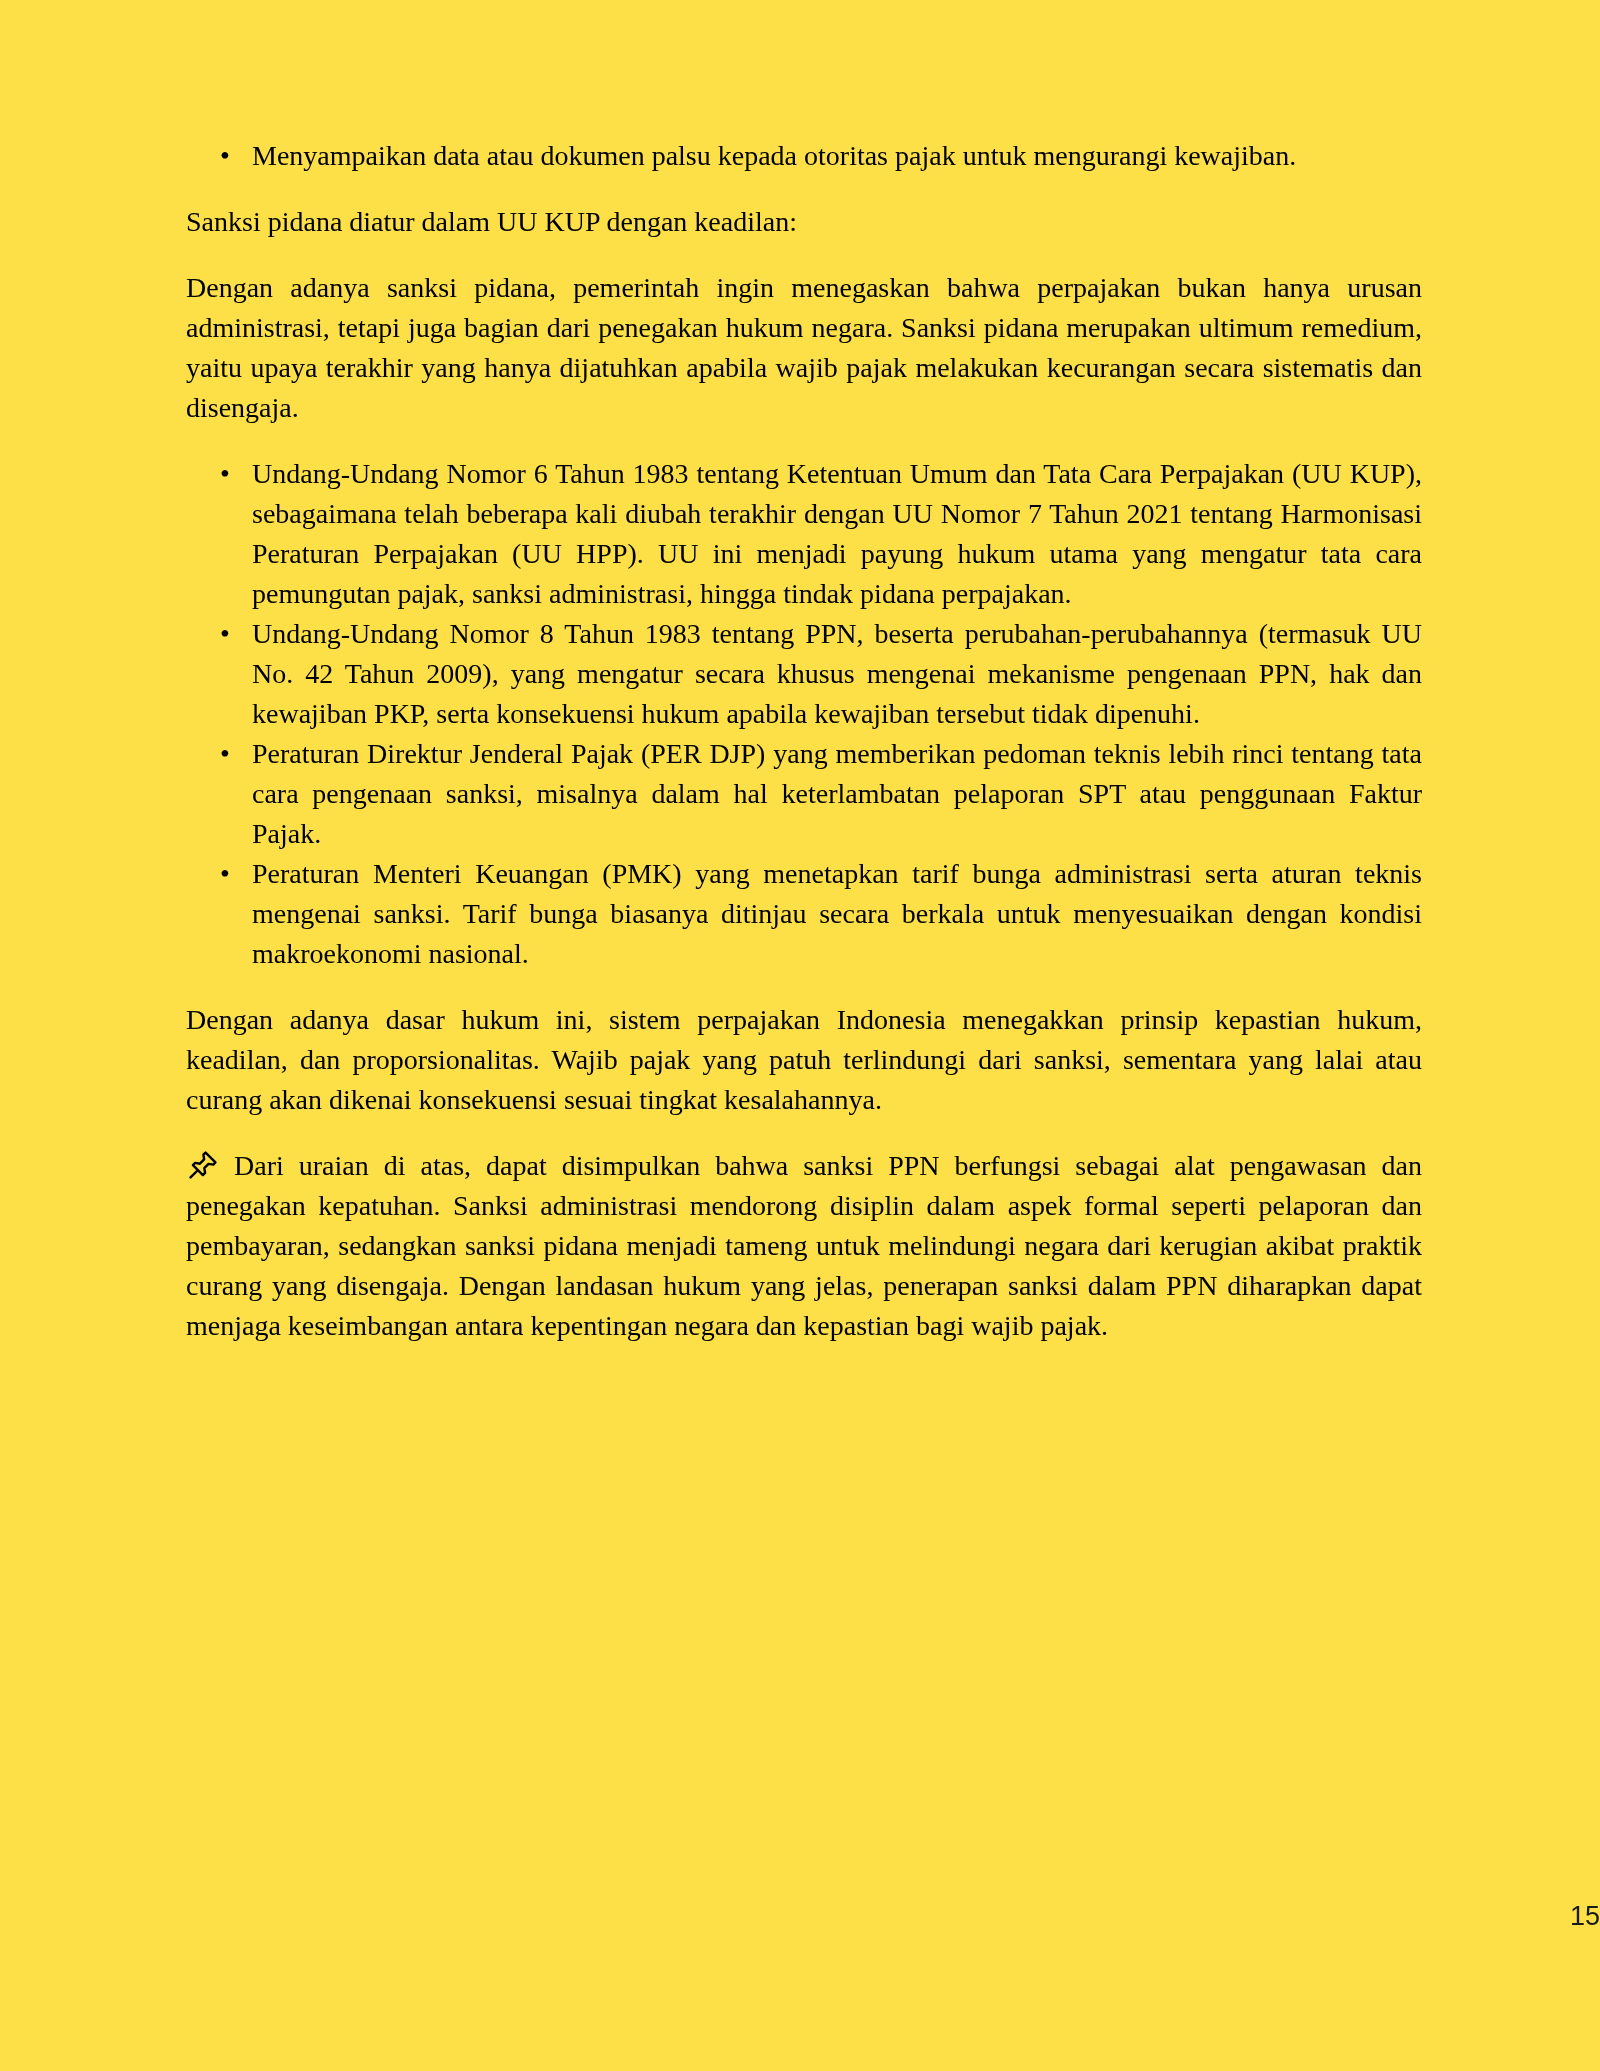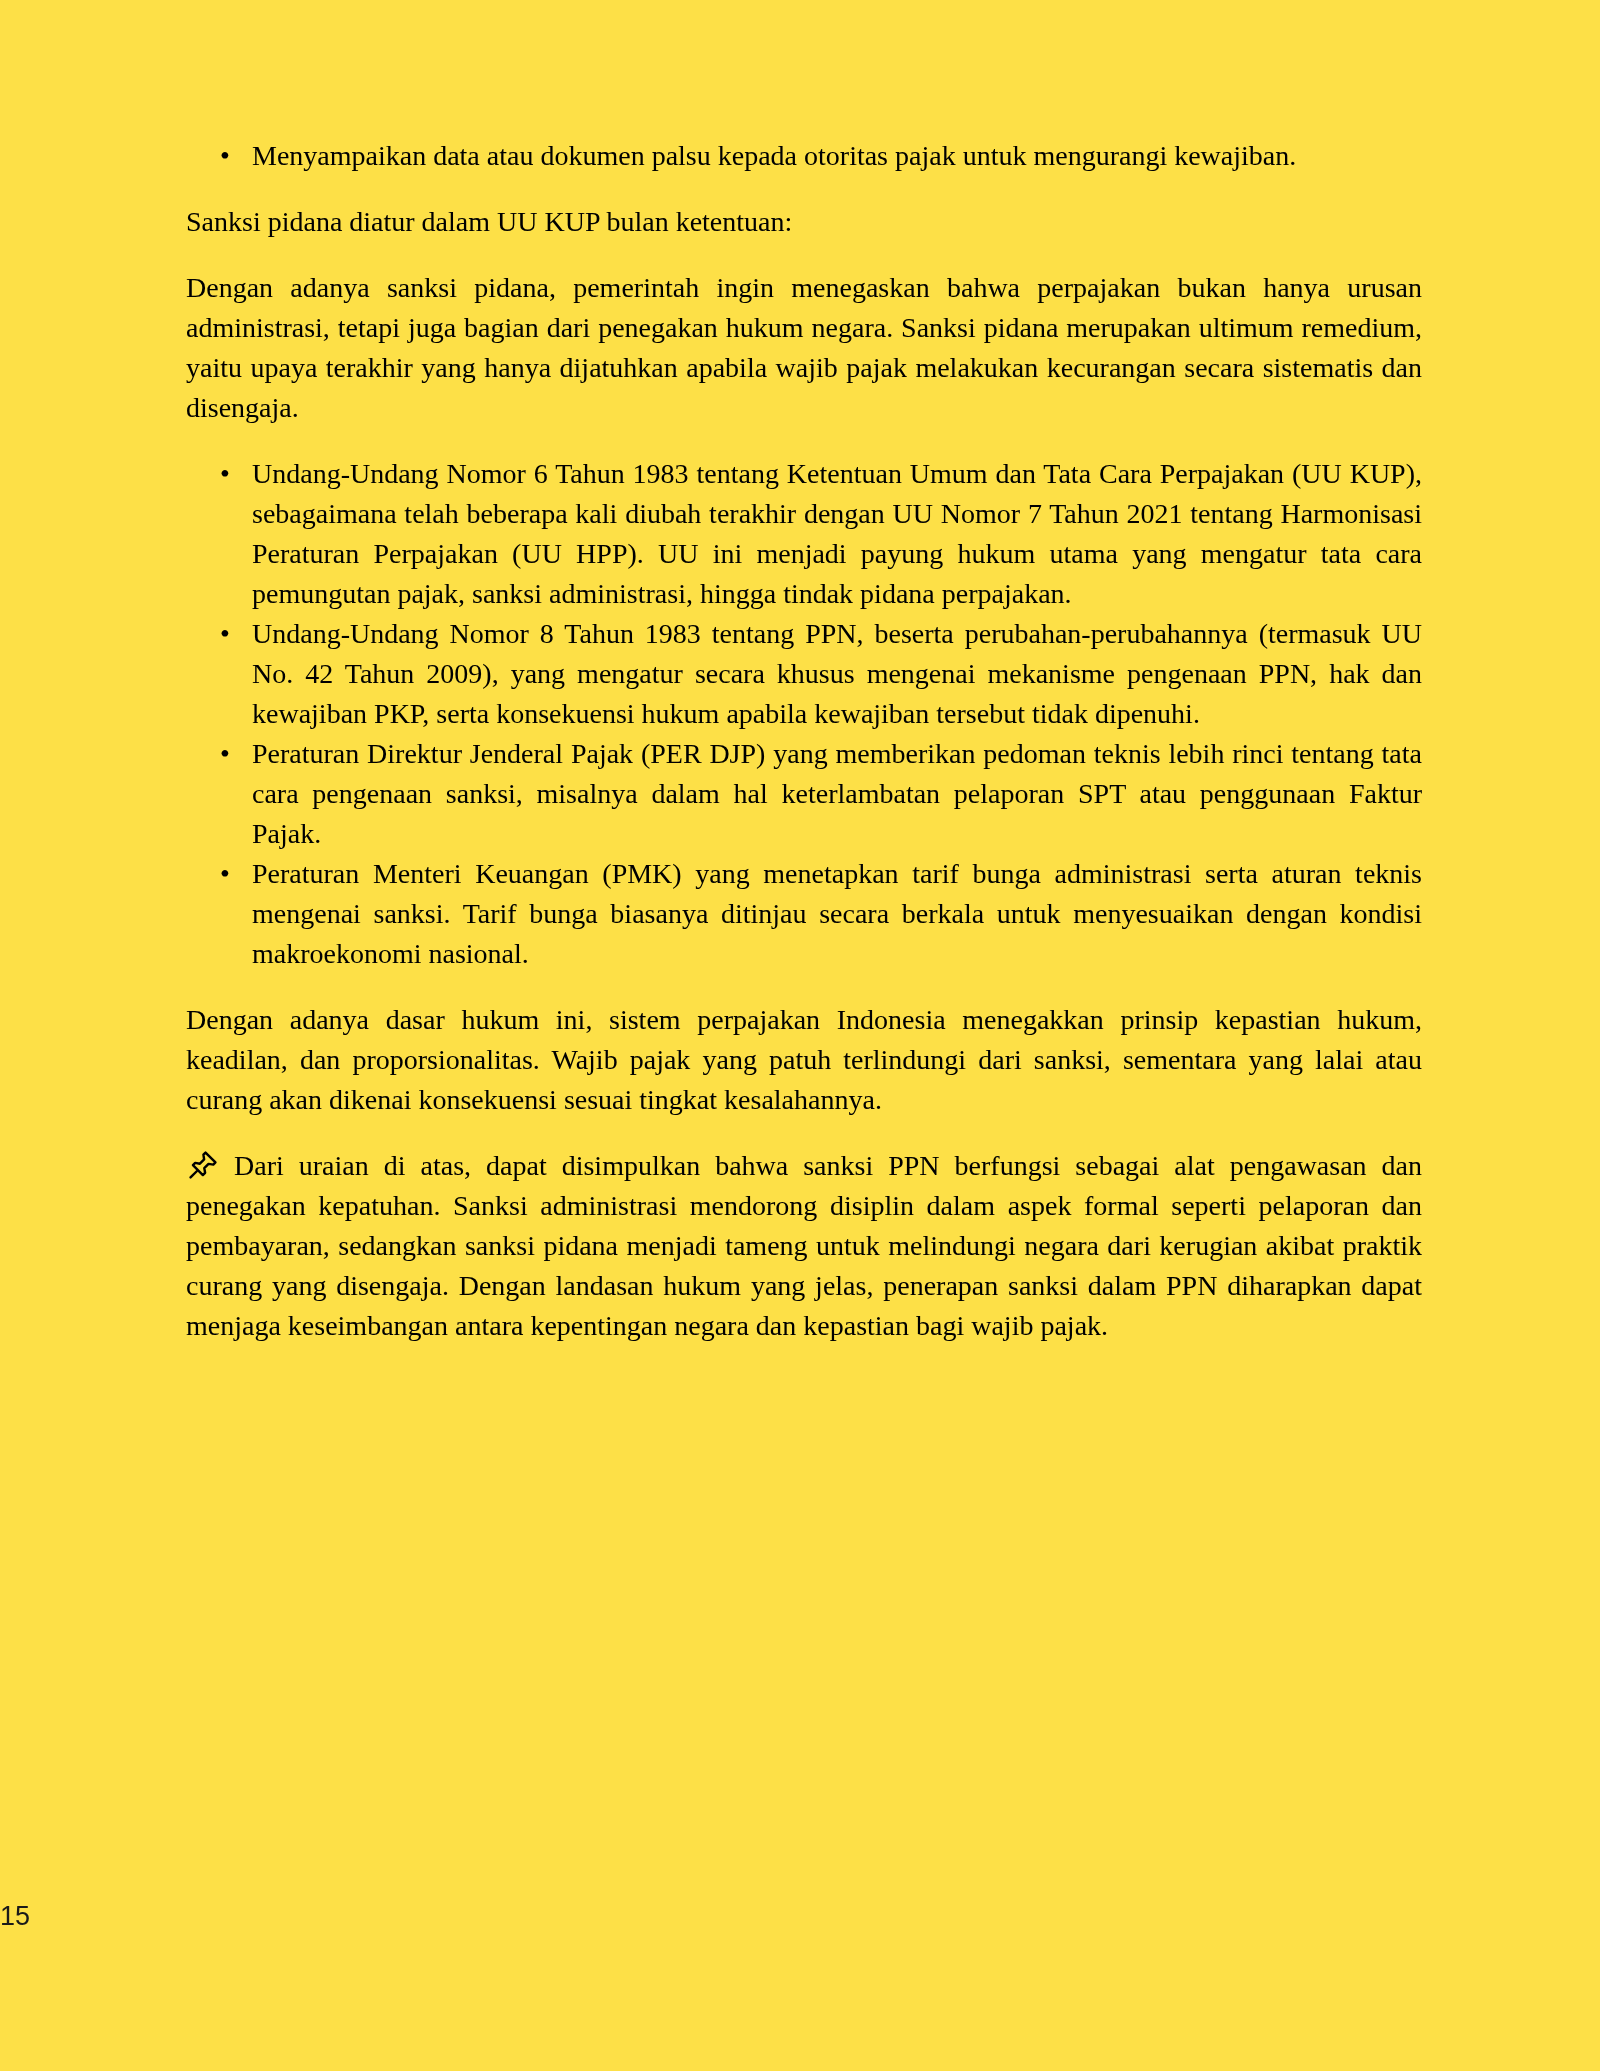--- a/index.html
+++ b/index.html
@@ -59,40 +59,40 @@
     width: 34px;
     height: 34px;
     vertical-align: -7px;
     margin-right: 14px;
   }
   .page-number {
     position: absolute;
     left: 0;
     top: 1898px;
     width: 100%;
-    text-align: left;
+    text-align: right;
     font-family: "Liberation Sans", sans-serif;
     font-size: 27px;
     color: #1a1a1a;
     line-height: 36px;
   }
 </style>
 </head>
 <body>
 
 <div class="page">
   <div class="content">
 
     <ul class="bullets">
       <li>
         <span>Menyampaikan data atau dokumen palsu kepada otoritas pajak untuk mengurangi kewajiban.</span>
       </li>
     </ul>
 
-    <p class="para">Sanksi pidana diatur dalam UU KUP bulan ketentuan:</p>
+    <p class="para">Sanksi pidana diatur dalam UU KUP dengan keadilan:</p>
 
     <ul class="bullets">
     </ul>
 
     <p class="para">Dengan adanya sanksi pidana, pemerintah ingin menegaskan bahwa perpajakan bukan hanya urusan administrasi, tetapi juga bagian dari penegakan hukum negara. Sanksi pidana merupakan ultimum remedium, yaitu upaya terakhir yang hanya dijatuhkan apabila wajib pajak melakukan kecurangan secara sistematis dan disengaja.</p>
 
 
 
     <ul class="bullets">
       <li>

